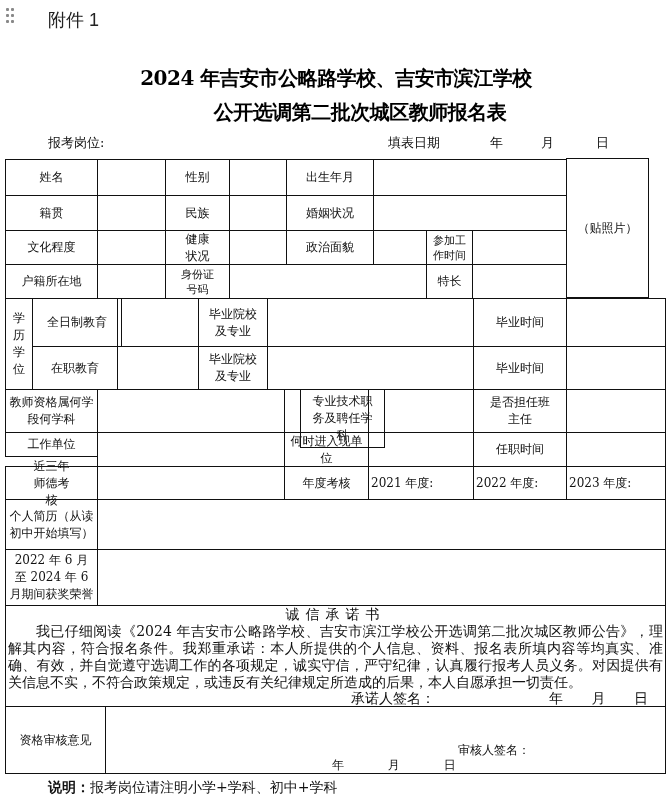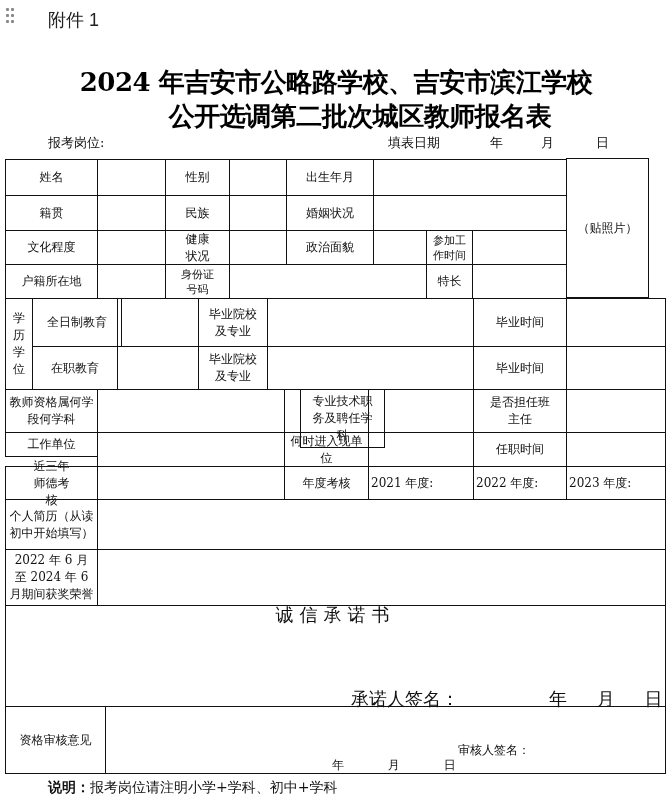--- a/index.html
+++ b/index.html
@@ -2,30 +2,30 @@
 <html><head>
 <meta charset="utf-8">
 <style>
   html, body { margin:0; padding:0; background:#ffffff; }
   body { width:672px; height:804px; position:relative; overflow:hidden;
          font-family:"DejaVu Sans", sans-serif; color:#111; }
   .abs { position:absolute; }
   .handle { left:6px; top:8px; width:10px; height:16px; }
   .handle span { position:absolute; width:3px; height:3px; background:#888; border-radius:1px; }
   .attach { left:48px; top:8px; font-size:18px; color:#222; font-family:"Liberation Sans", sans-serif; }
-  .title { left:0; width:672px; text-align:center; font-family:"DejaVu Serif", serif; font-weight:bold; font-size:26px; letter-spacing:-0.5px; color:#000; }
+  .title { left:0; width:672px; text-align:center; font-family:"DejaVu Serif", serif; font-weight:bold; font-size:20px; letter-spacing:-0.5px; color:#000; }
   .t1 { top:65px; }
   .t2 { top:99px;padding-left:24px; }
   .meta { top:134px; font-size:13px; color:#111; font-family:"DejaVu Serif", serif; }
   .cell { position:absolute; box-sizing:border-box; border:1px solid #111; display:flex;
           align-items:center; justify-content:center; text-align:center;
           font-size:12px; line-height:17px; color:#111; font-family:"DejaVu Serif", serif; }
   .left { justify-content:flex-start; text-align:left; padding-left:2px; }
   .pledge { position:absolute; box-sizing:border-box; border:1px solid #111; left:5px; top:605px; width:661px; height:102px;
-            font-size:18px; line-height:17px; font-family:"DejaVu Serif", serif; padding:0 2px; }
+            font-size:14px; line-height:17px; font-family:"DejaVu Serif", serif; padding:0 2px; }
   .pledge .ph { text-align:center; letter-spacing:6px; margin-top:0px; }
   .pledge .pb { text-indent:2em; text-align:justify; }
   .pledge .sign { position:absolute; top:84px; left:345px; }
   .pledge .sdate { position:absolute; top:84px; left:543px; word-spacing:24px; }
   .review-sign { position:absolute; left:458px; top:742px; font-size:12px; font-family:"DejaVu Serif", serif; }
   .review-date { position:absolute; left:332px; top:757px; font-size:12px; font-family:"DejaVu Serif", serif; word-spacing:40px; }
   .note { position:absolute; left:48px; top:779px; font-size:14px; font-family:"DejaVu Serif", serif; }
   .note b { font-weight:bold; }
 </style>
 </head>
@@ -118,20 +118,21 @@
 <div class="cell left" style="left:566px;top:466px;width:100px;height:34px">2023 年度:</div>
 
 <div class="cell" style="left:5px;top:499px;width:93px;height:51px;padding:0 1px">个人简历（从读初中开始填写）</div>
 <div class="cell" style="left:97px;top:499px;width:569px;height:51px"></div>
 
 <div class="cell" style="left:5px;top:549px;width:93px;height:57px;padding:0 3px">2022 年 6 月至 2024 年 6 月期间获奖荣誉</div>
 <div class="cell" style="left:97px;top:549px;width:569px;height:57px"></div>
 
 <div class="pledge">
   <div class="ph">诚信承诺书</div>
+  <div class="pb">我已仔细阅读《2024 年吉安市公略路学校、吉安市滨江学校公开选调第二批次城区教师公告》，理解其内容，符合报名条件。我郑重承诺：本人所提供的个人信息、资料、报名表所填内容等均真实、准确、有效，并自觉遵守选调工作的各项规定，诚实守信，严守纪律，认真履行报考人员义务。对因提供有关信息不实，不符合政策规定，或违反有关纪律规定所造成的后果，本人自愿承担一切责任。</div>
   <div class="sign">承诺人签名：</div>
   <div class="sdate">年 月 日</div>
 </div>
 
 <div class="cell" style="left:5px;top:706px;width:101px;height:68px">资格审核意见</div>
 <div class="cell" style="left:105px;top:706px;width:561px;height:68px"></div>
 <div class="review-sign">审核人签名：</div>
 <div class="review-date">年 月 日</div>
 
 <div class="note">

